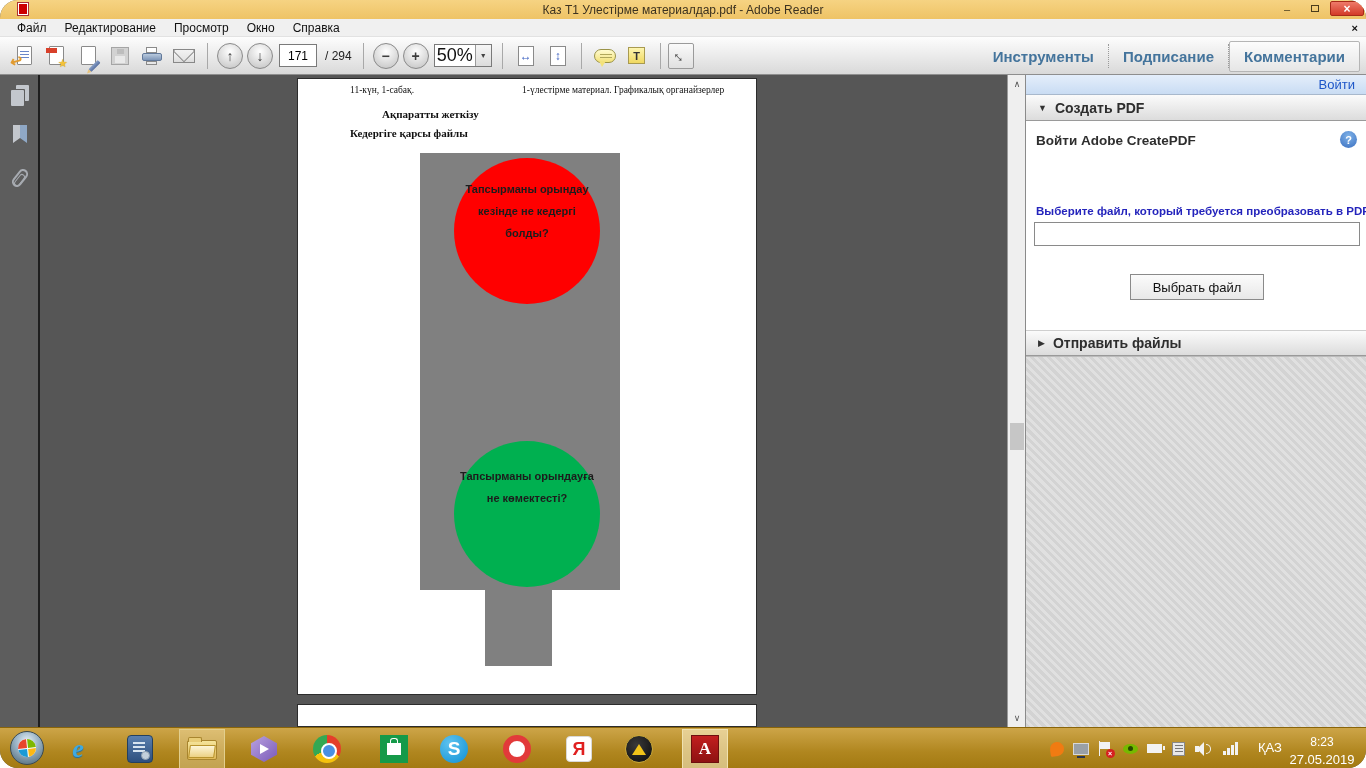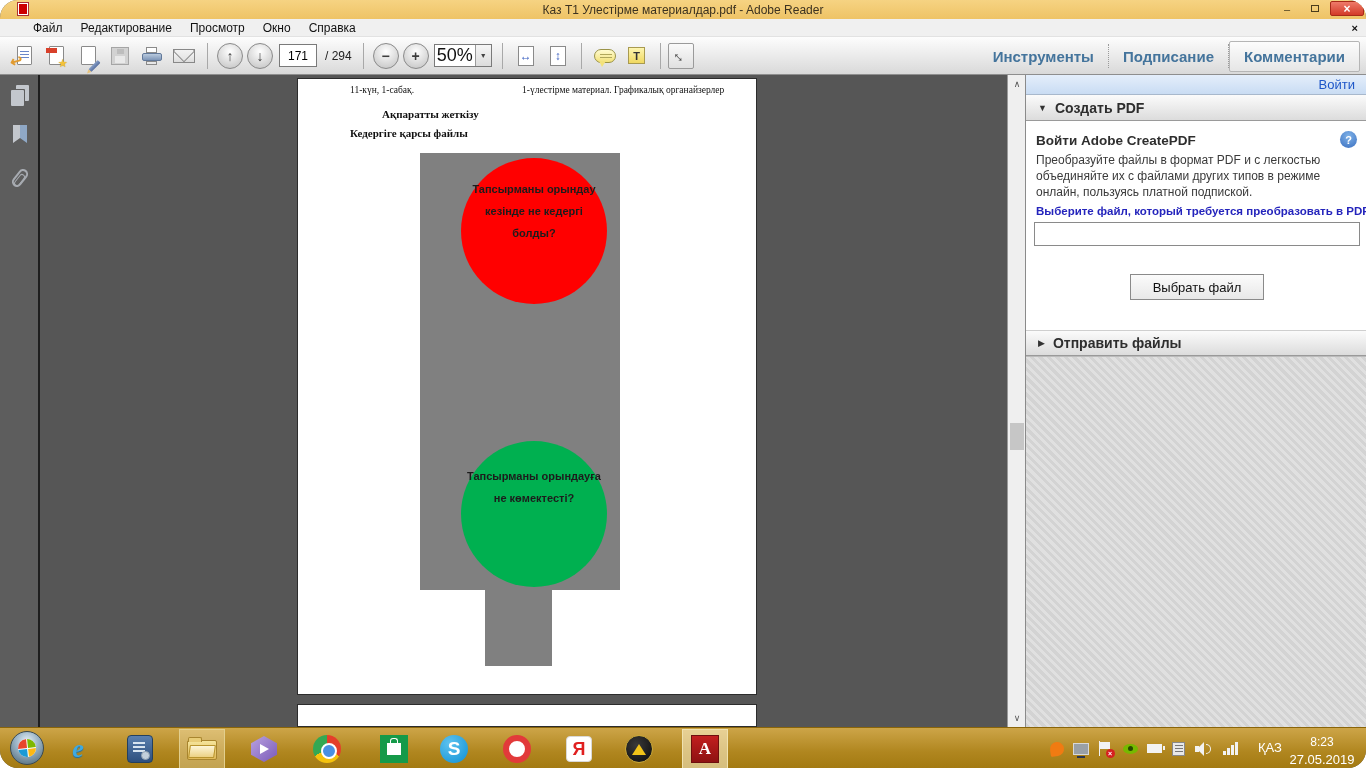--- a/index.html
+++ b/index.html
@@ -17,21 +17,21 @@
   .title-text { position:absolute; left:0; right:0; text-align:center; font-size:12px; color:#3c3220; }
   .win-btns { position:absolute; right:2px; top:1px; display:flex; gap:2px; align-items:flex-start; }
   .win-btn { width:26px; height:15px; display:flex; align-items:center; justify-content:center;
     font-size:11px; color:#4a3c1c; cursor:default; }
   .win-btn.max b { width:8px; height:7px; border:1px solid #4a3c1c; display:block; }
   .win-btn.close { width:34px; background:linear-gradient(#ee7a6a,#d33b28); border:1px solid #a82a18;
     border-radius:2px; color:#fff; font-weight:bold; font-size:12px; }
 
   
   .menubar { position:absolute; top:19px; left:0; width:1366px; height:18px; background:#f0f0f0;
-    display:flex; align-items:center; padding-left:24px; border-bottom:1px solid #e2e2e2; }
+    display:flex; align-items:center; padding-left:8px; border-bottom:1px solid #e2e2e2; }
   .menu-item { font-size:12px; color:#111; padding:0 9px; }
   .menubar-x { position:absolute; right:8px; font-size:11px; font-weight:bold; color:#111; }
 
   
   .toolbar { position:absolute; top:37px; left:0; width:1366px; height:38px;
     background:linear-gradient(#fdfdfd,#d9d9d9); border-bottom:1px solid #8e8e8e;
     display:flex; align-items:center; padding-left:8px; }
   .tb-sep { width:1px; height:26px; background:#a8a8a8; margin:0 7px; flex:0 0 auto; }
   .tb-btn { width:32px; height:30px; display:flex; align-items:center; justify-content:center;
     position:relative; flex:0 0 auto; }
@@ -127,21 +127,21 @@
     font-family:"Liberation Serif", serif; }
   .pg-head.left { left:52px; }
   .pg-head.right { left:224px; }
   .pg-sub { position:absolute; left:52px; font-size:11px; font-weight:bold; color:#111;
     font-family:"Liberation Serif", serif; }
   .pg-sub.s1 { top:29px;margin-left:32px; }
   .pg-sub.s2 { top:48px; }
 
   .tl-body { position:absolute; left:122px; top:74px; width:200px; height:437px; background:#808080; }
   .tl-stem { position:absolute; left:187px; top:511px; width:67px; height:76px; background:#808080; }
-  .tl-circle { position:absolute; left:163px; width:146px; height:146px; border-radius:50%;
+  .tl-circle { position:absolute; left:156px; width:146px; height:146px; border-radius:50%;
     display:flex; justify-content:center; }
   .tl-circle .tl-text { width:128px; text-align:center; font-size:11px; font-weight:600;
     color:#1c1c1c; line-height:22px; }
   .tl-red { top:79px; background:#ff0000; }
   .tl-red .tl-text { padding-top:20px; }
   .tl-yellow { top:219px; background:#ffc000; }
   .tl-yellow .tl-text { padding-top:18px; }
   .tl-green { top:362px; background:#00b050; }
   .tl-green .tl-text { padding-top:24px; width:134px; }
 
@@ -450,21 +450,20 @@
       </div>
 
       <div class="pn-header hd-create">
         <span class="tri">▼</span>
         <span class="pn-title">Создать PDF</span>
       </div>
 
       <div class="pn-content">
         <span class="module-title">Войти Adobe CreatePDF</span>
         <span class="help-circ">?</span>
-        <div class="module-desc">Преобразуйте файлы в формат PDF и с легкостью объединяйте их с файлами других типов в режиме онлайн, пользуясь платной подпиской.</div>
         <span class="choose-label">Выберите файл, который требуется преобразовать в PDF:</span>
         <input class="file-input" value="" style="">
         <span class="choose-btn">Выбрать файл</span>
       </div>
 
       <div class="pn-header hd-send">
         <span class="tri">▶</span>
         <span class="pn-title">Отправить файлы</span>
       </div>
 

